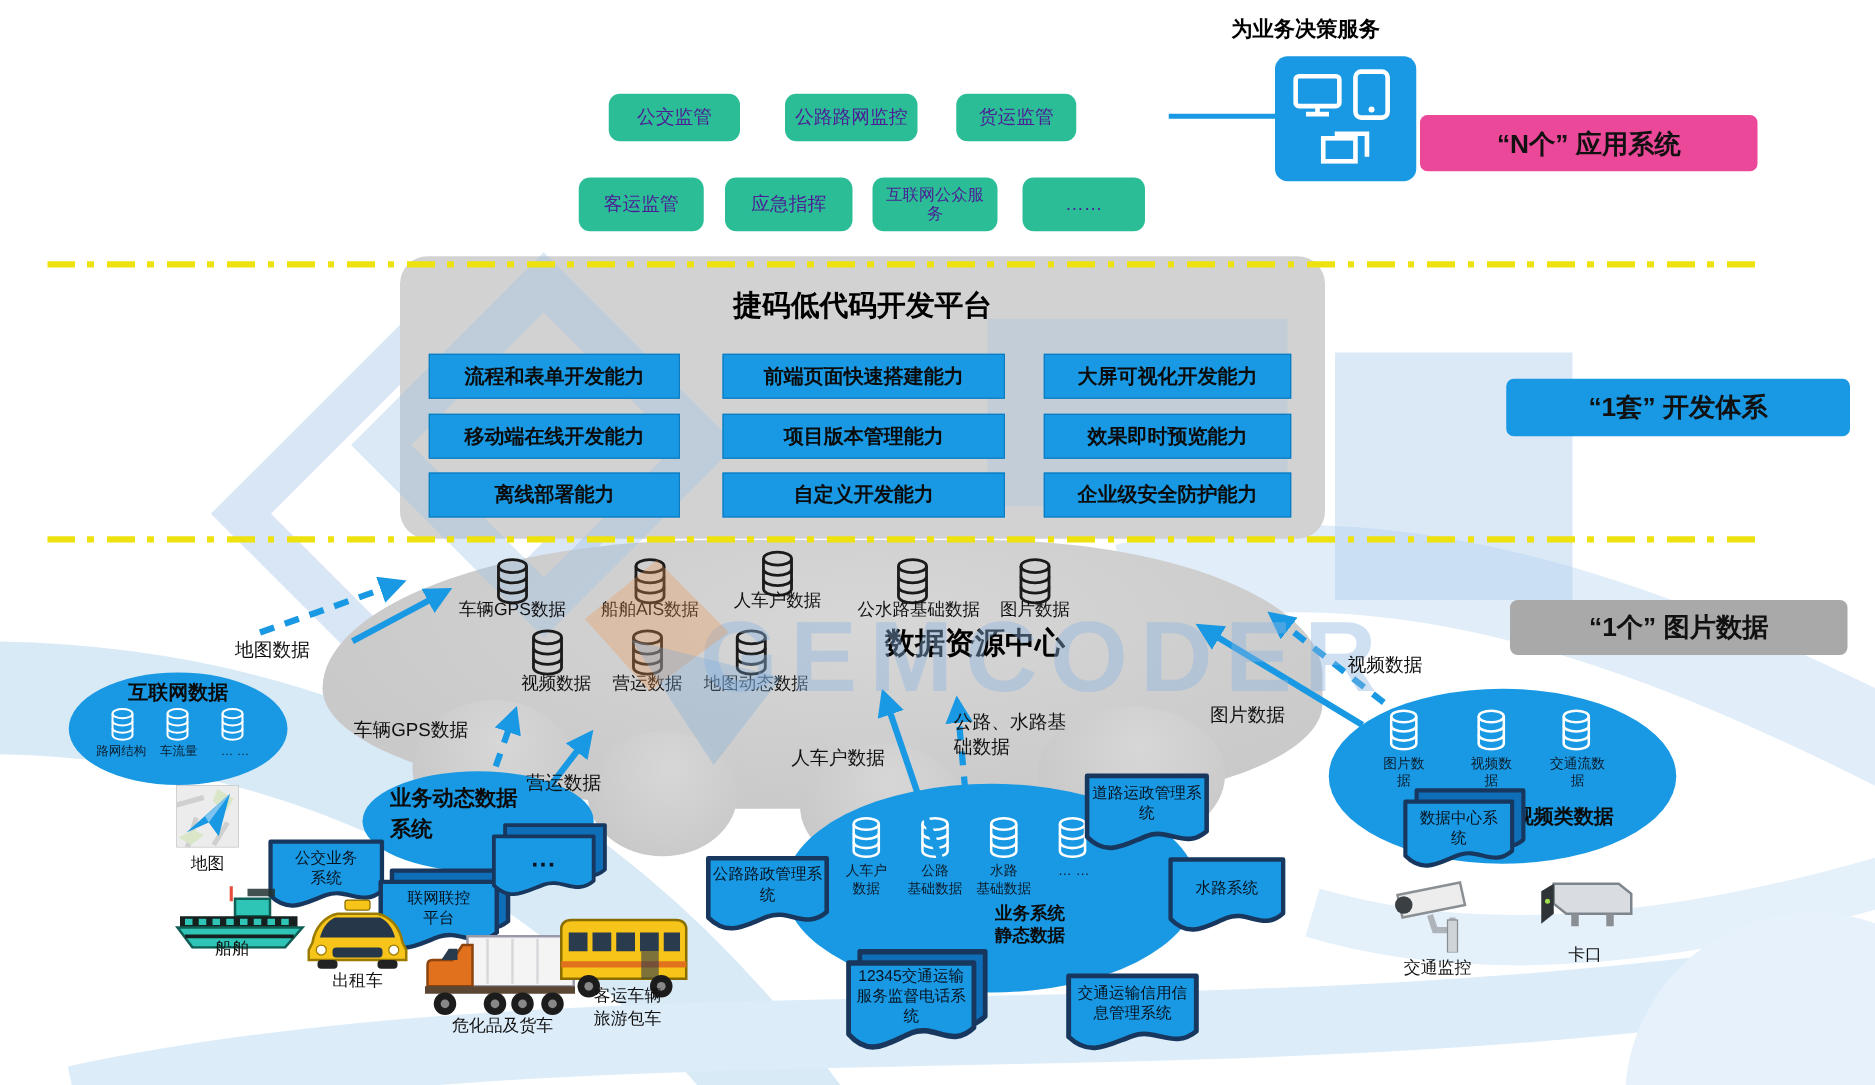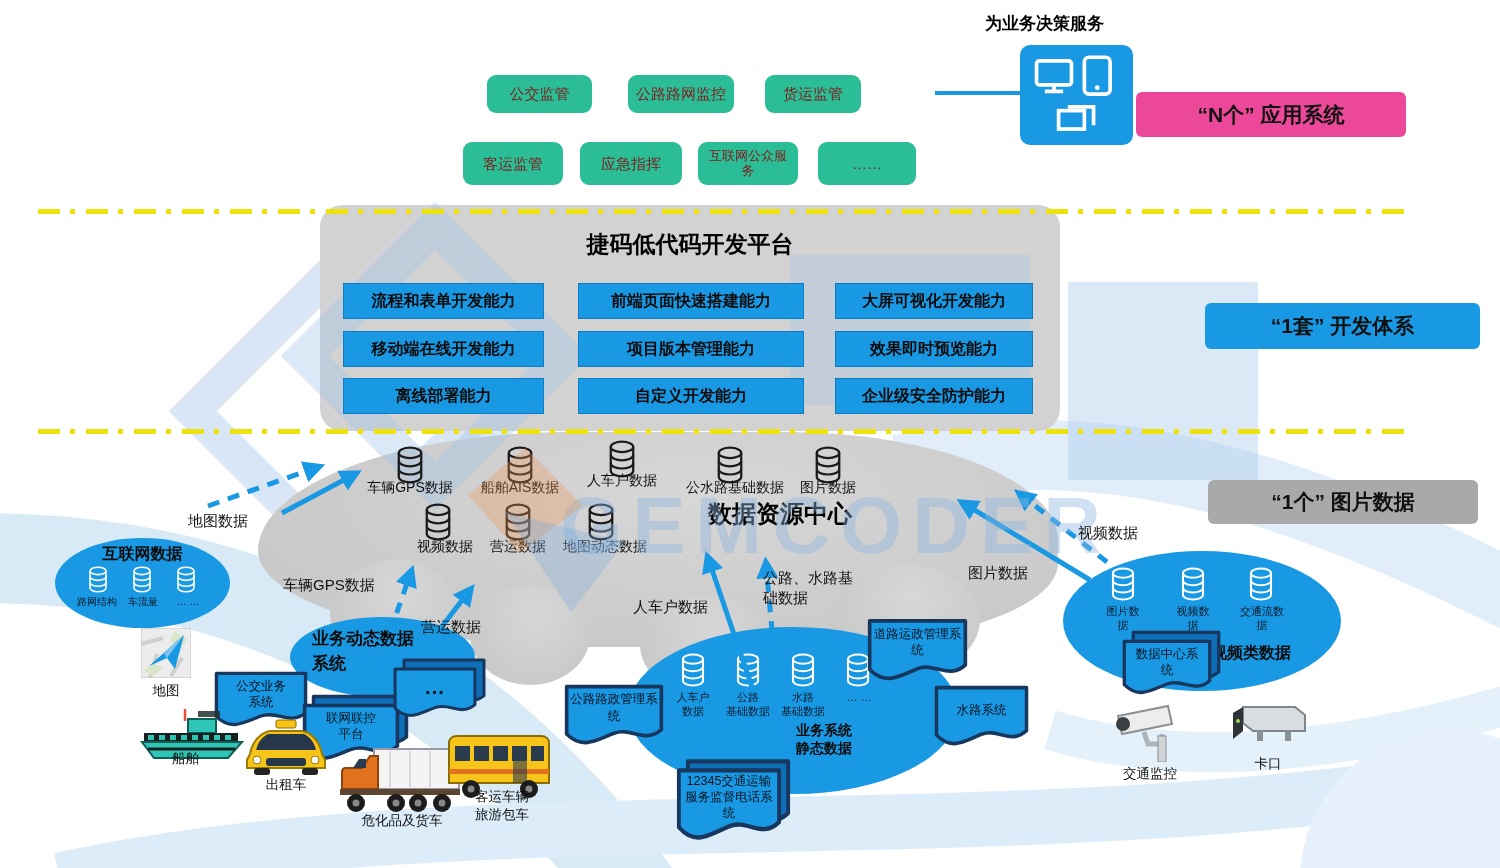--- a/index.html
+++ b/index.html
@@ -2,21 +2,21 @@
 <html><head>
 <meta charset="utf-8">
 <style>
   html,body{margin:0;padding:0;background:#fff;}
   #canvas{position:relative;width:1500px;height:868px;overflow:hidden;background:#fff;
           font-family:"Liberation Sans","DejaVu Sans",sans-serif;color:#111;}
   .abs{position:absolute;}
   
   .decision-title{font-size:17px;font-weight:bold;color:#000;}
   .btn-green{background:#2BBD96;border-radius:9px;display:flex;align-items:center;justify-content:center;
-             font-size:15px;color:#7f1d1d;text-align:center;line-height:1.15;white-space:pre-line;z-index:5;}
+             font-size:15px;color:#4c1d95;text-align:center;line-height:1.15;white-space:pre-line;z-index:5;}
   .side-label{border-radius:6px;display:flex;align-items:center;justify-content:center;
               font-size:21px;font-weight:bold;color:#111;z-index:5;}
   .device-box{background:#1999E3;border-radius:10px;z-index:5;display:flex;align-items:center;justify-content:center;}
   
   .yline{height:5px;z-index:8;background:repeating-linear-gradient(90deg,#EDE10E 0 22px,transparent 22px 32px,#EDE10E 32px 37px,transparent 37px 48px);}
   
   .platform{background:#D2D2D2;border-radius:22px;z-index:3;}
   .platform-title{position:absolute;left:0;top:24px;width:100%;text-align:center;font-size:23px;font-weight:bold;color:#000;z-index:2;}
   .cap-box{position:absolute;background:#1999E3;border:1px solid #0e7cc0;display:flex;align-items:center;justify-content:center;
            font-size:16px;font-weight:bold;color:#0b0b0b;z-index:2;}
@@ -432,20 +432,27 @@
       <svg class="flag-svg flag-back" viewBox="0 0 140 96" preserveAspectRatio="none">
         <path d="M5 5 H135 V64 C112 84 94 60 70 69 C46 78 27 92 5 70 Z" fill="#0E6FB8" stroke="#17375E" stroke-width="5" stroke-linejoin="round"></path>
       </svg>
       <svg class="flag-svg" viewBox="0 0 140 96" preserveAspectRatio="none">
         <path d="M5 5 H135 V64 C112 84 94 60 70 69 C46 78 27 92 5 70 Z" fill="#1999E3" stroke="#17375E" stroke-width="5" stroke-linejoin="round"></path>
       </svg>
     <div class="flag-label" style="top:8%;">12345交通运输
 服务监督电话系
 统</div>
   </div>
+  <div class="abs flag" style="left:851px;top:777px;width:110px;height:72px;">
+      <svg class="flag-svg" viewBox="0 0 140 96" preserveAspectRatio="none">
+        <path d="M5 5 H135 V64 C112 84 94 60 70 69 C46 78 27 92 5 70 Z" fill="#1999E3" stroke="#17375E" stroke-width="5" stroke-linejoin="round"></path>
+      </svg>
+    <div class="flag-label">交通运输信用信
+息管理系统</div>
+  </div>
 
   <div class="abs ellipse" style="left:1063px;top:551px;width:278px;height:140px;">
     <div class="db-white db-icon" style="left:46px;top:16px;width:28px;height:34px;">
         <svg viewBox="0 0 34 44" fill="none" stroke="currentColor" stroke-width="2.6">
           <ellipse cx="17" cy="8" rx="13" ry="6"></ellipse>
           <path d="M4 8 V36 a13 6 0 0 0 26 0 V8"></path>
           <path d="M4 17.5 a13 6 0 0 0 26 0"></path>
           <path d="M4 27 a13 6 0 0 0 26 0"></path>
         </svg>
       </div>

